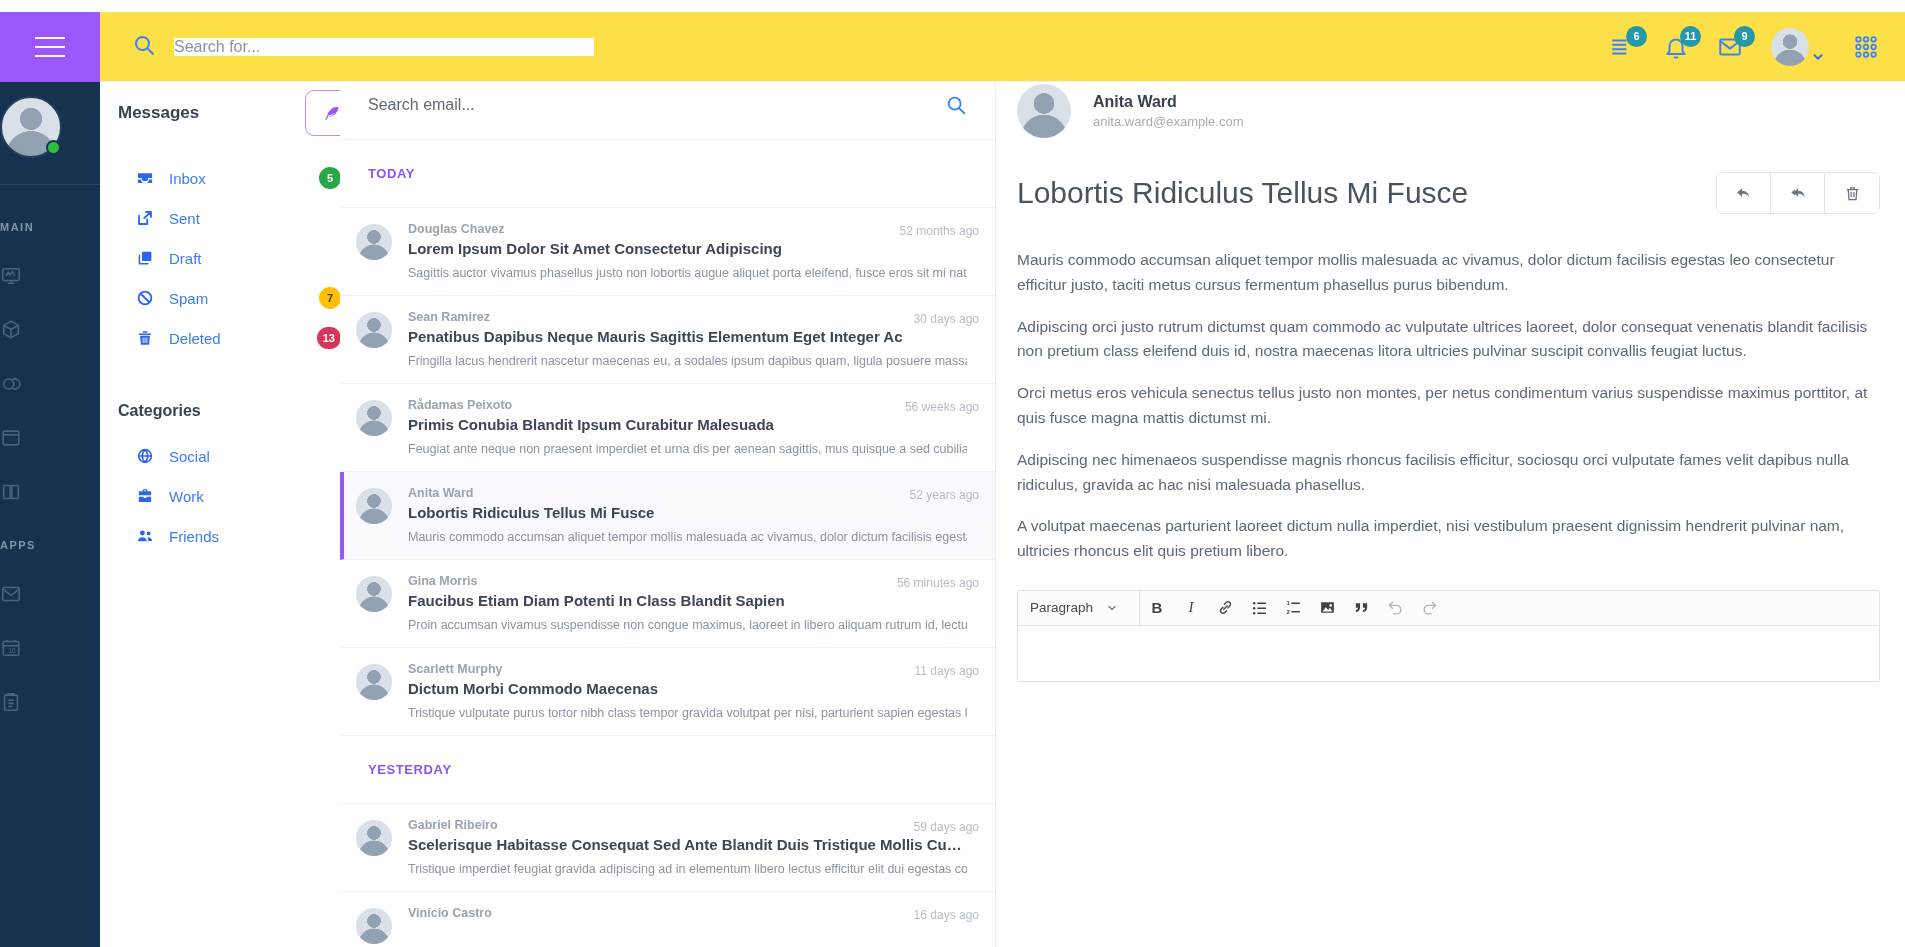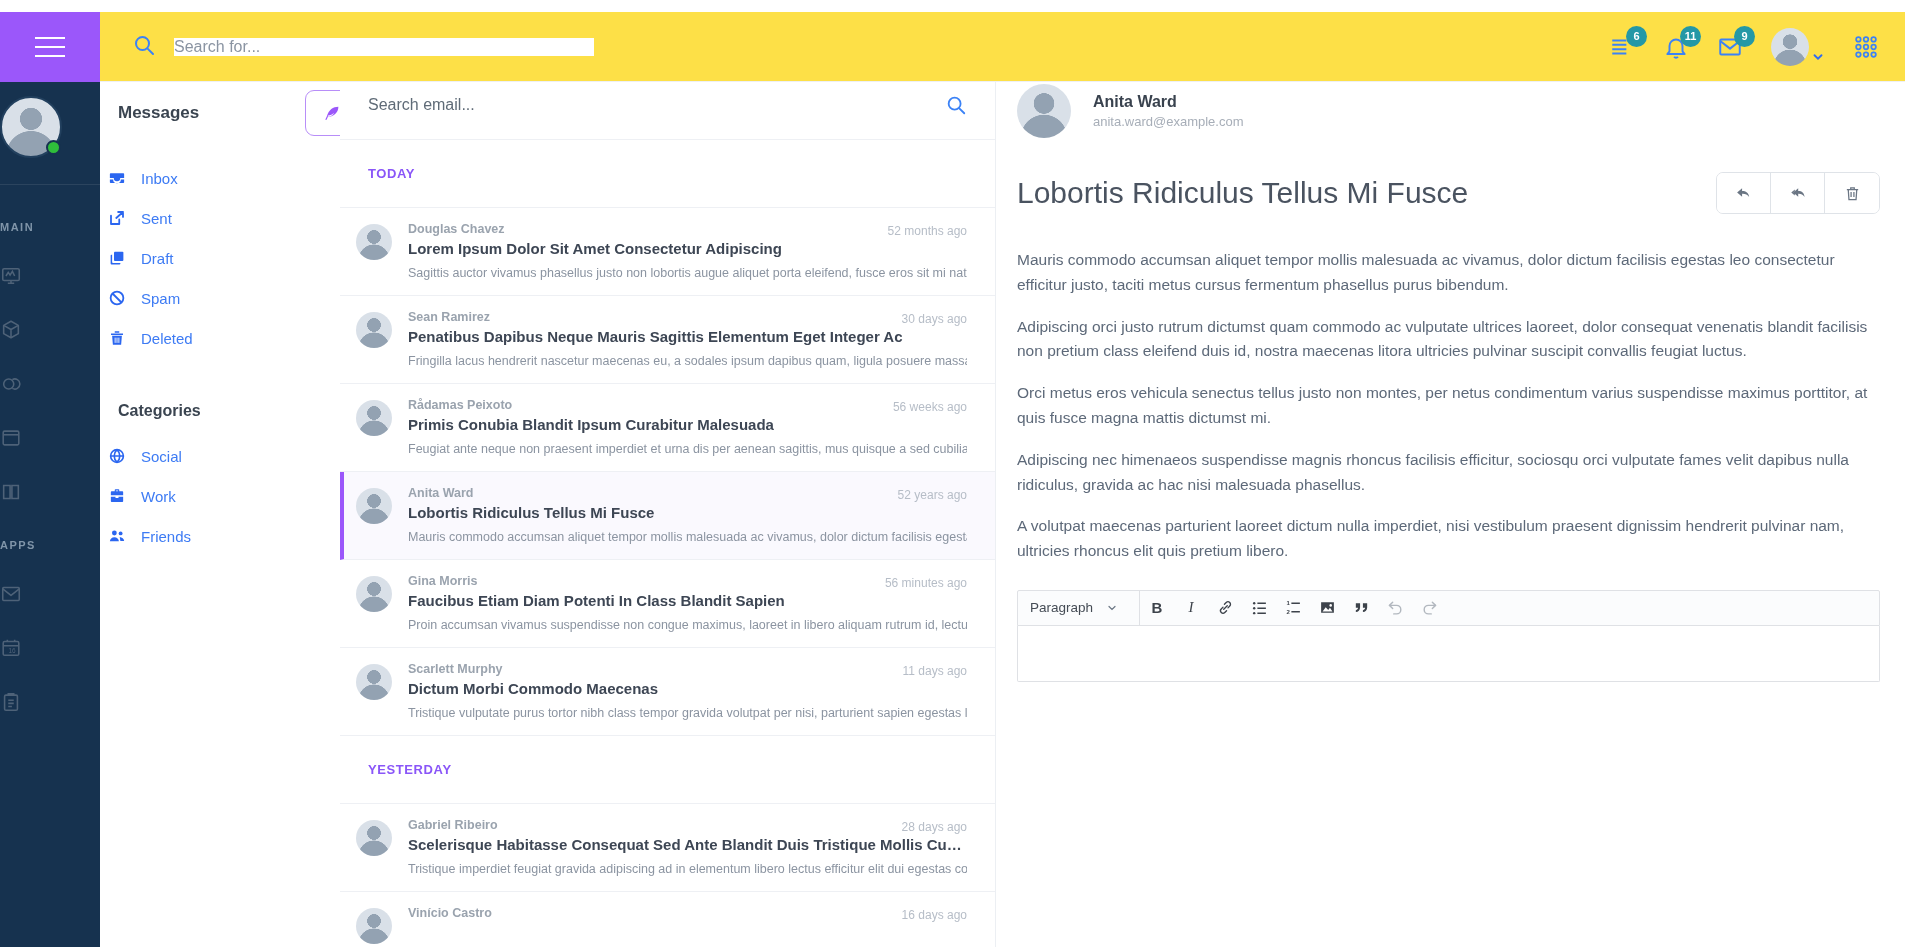--- a/index.html
+++ b/index.html
@@ -48,21 +48,21 @@
   
   .panel-msg { position:fixed; top:70px; left:100px; bottom:0; width:278px; background:#fff;
     border-right:1px solid #eceff3; }
   .pm-head { display:flex; align-items:center; justify-content:space-between;
     padding:20px 18px 12px 18px; }
   .pm-title { font-size:17px; font-weight:bold; color:#3a4450; }
   .compose-btn { width:54px; height:46px; border:1px solid #b88ef8; border-radius:9px;
     background:#fff; display:flex; align-items:center; justify-content:center; cursor:pointer; }
   .compose-btn svg { width:18px; height:18px; color:#9b57fa; }
   .folder-list { margin-top:10px; }
-  .nav-item { height:40px; display:flex; align-items:center; padding:0 8px; gap:15px;
+  .nav-item { height:40px; display:flex; align-items:center; padding:0 36px; gap:15px;
     cursor:pointer; }
   .nav-item svg { width:18px; height:18px; color:#2b66f0; flex:0 0 18px; }
   .nav-label { font-size:15px; color:#3d7bf4; flex:1; }
   .cnt { min-width:22px; height:22px; border-radius:12px; font-size:11px; font-weight:bold;
     color:#fff; display:flex; align-items:center; justify-content:center; padding:0 6px; }
   .cnt-green { background:#28a745; }
   .cnt-yellow { background:#ffc107; color:#4a3b00; }
   .cnt-red { background:#d6365a; }
   .pm-cat-head { display:flex; align-items:center; justify-content:space-between;
     padding:0 18px; margin-top:44px; }
@@ -81,21 +81,21 @@
   .list-search svg { width:22px; height:22px; color:#3b82f6; cursor:pointer; }
   .group-head { height:68px; display:flex; align-items:center; padding:0 28px;
     border-bottom:1px solid #eef0f4; }
   .group-label { font-size:13px; font-weight:bold; letter-spacing:0.6px; color:#8a56f8; }
   .mail-item { position:relative; height:88px; padding:14px 28px 0 16px;
     border-bottom:1px solid #eef0f4; display:flex; gap:16px; cursor:pointer; background:#fff; }
   .mail-item.selected { background:#faf9fe; border-left:4px solid #9b57fa; padding-left:12px; }
   .mi-avatar { width:36px; height:36px; flex:0 0 36px; margin-top:2px; }
   .mi-body { flex:1; min-width:0; }
   .mi-name { font-size:12.5px; font-weight:bold; color:#9aa3ae; }
-  .mi-time { position:absolute; right:28px; top:16px; font-size:12px; color:#b6bdc7; }
+  .mi-time { position:absolute; right:16px; top:16px; font-size:12px; color:#b6bdc7; }
   .mi-subject { margin-top:4px; font-size:15px; font-weight:bold; color:#3d4654;
     white-space:nowrap; overflow:hidden; text-overflow:ellipsis; }
   .mi-snippet { margin-top:9px; font-size:12.5px; color:#8b94a1; white-space:nowrap;
     overflow:hidden; }
 
   
   .panel-detail { position:fixed; top:70px; left:997px; right:0; bottom:0; background:#fff;
     padding:14px 25px 0 20px; overflow:hidden; }
   .d-head { display:flex; align-items:center; gap:22px; }
   .d-avatar { width:54px; height:54px; }
@@ -407,21 +407,21 @@
     <span class="group-label">YESTERDAY</span>
   </div>
 
   <div class="mail-item">
     <div class="avatar mi-avatar"></div>
     <div class="mi-body">
       <div class="mi-name">Gabriel Ribeiro</div>
       <div class="mi-subject">Scelerisque Habitasse Consequat Sed Ante Blandit Duis Tristique Mollis Cursus</div>
       <div class="mi-snippet">Tristique imperdiet feugiat gravida adipiscing ad in elementum libero lectus efficitur elit dui egestas convallis nascetur ligul...</div>
     </div>
-    <span class="mi-time">28 days ago</span>
+    <span class="mi-time">59 days ago</span>
   </div>
 
   <div class="mail-item">
     <div class="avatar mi-avatar"></div>
     <div class="mi-body">
       <div class="mi-name">Vinício Castro</div>
       <div class="mi-snippet"></div>
     </div>
     <span class="mi-time">16 days ago</span>
   </div>

